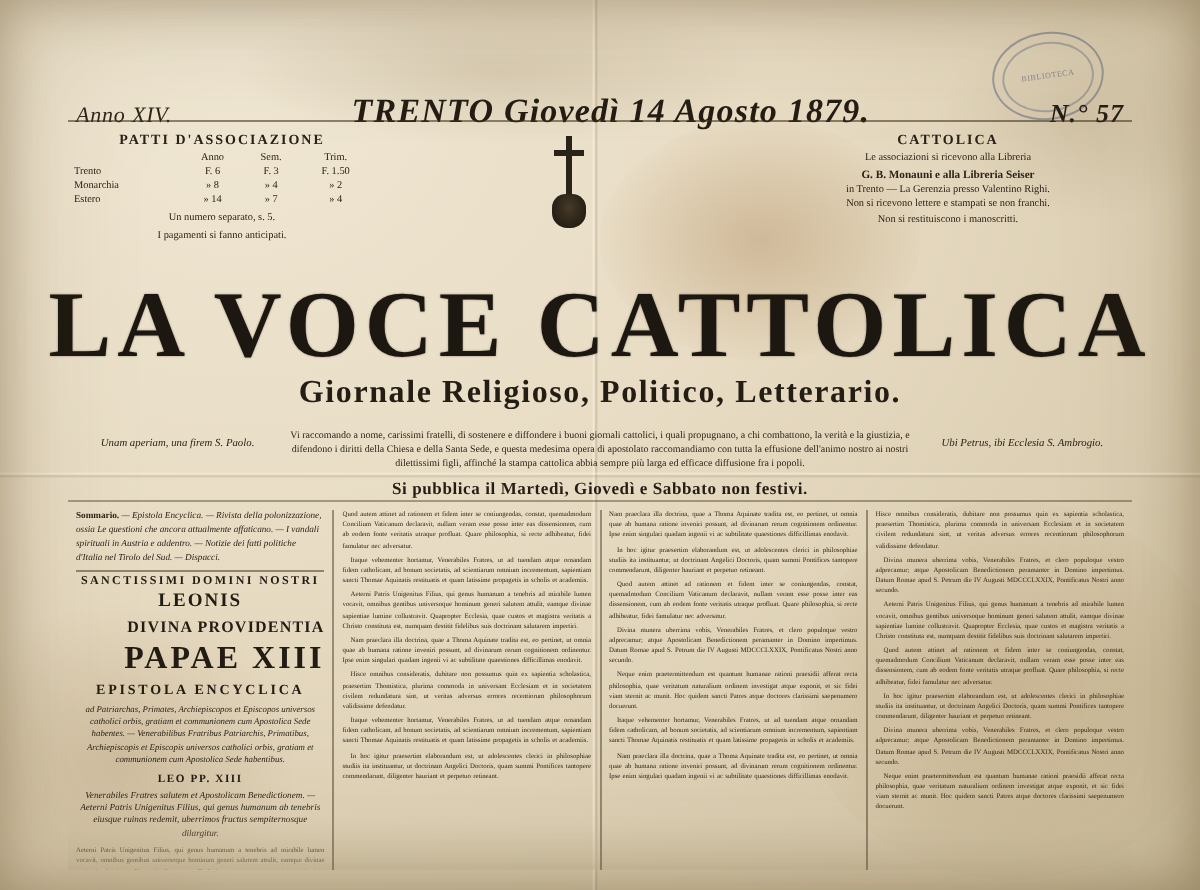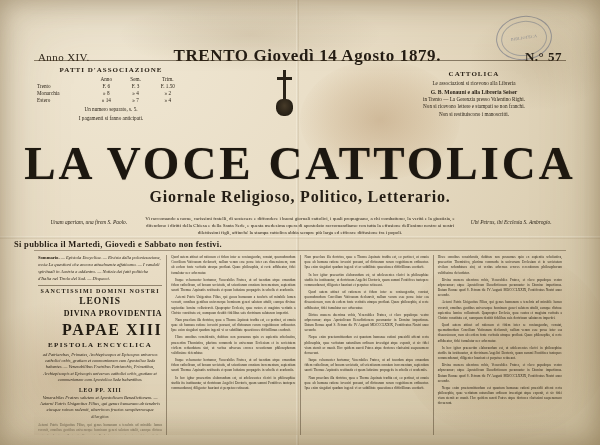--- a/index.html
+++ b/index.html
@@ -62,20 +62,21 @@
   }
 
   
   .top-line {
     position: absolute;
     left: 24px; right: 24px; top: 36px;
     display: flex;
     align-items: baseline;
     justify-content: space-between;
     font-family: "Liberation Serif", serif;
+    font-style: italic;
   }
   .top-line .anno {
     font-size: 11px;
     letter-spacing: 0.4px;
     color: #2e261b;
   }
   .top-line .datum {
     font-size: 17px;
     letter-spacing: 0.6px;
     color: #241d14;
@@ -118,21 +119,21 @@
     display: flex; align-items: center; justify-content: center;
     padding: 1px;
   }
 
   
   .notices {
     position: absolute;
     left: 22px; right: 22px; top: 56px;
     display: flex;
     justify-content: space-between;
-    align-items: center;
+    align-items: flex-start;
   }
   .notice-col { width: 150px; color: #2b2318; }
   .notice-col.center { width: 130px; text-align: center; }
   .notice-col.right { width: 180px; }
   .notice-title {
     font-size: 7px;
     font-weight: bold;
     letter-spacing: 1px;
     text-align: center;
     margin-bottom: 2px;
@@ -207,21 +208,21 @@
     align-items: flex-start;
     justify-content: space-between;
     font-size: 5.4px;
     color: #2b2318;
   }
   .motto-side { width: 110px; text-align: center; font-style: italic; padding-top: 4px; }
   .motto-center { width: 330px; text-align: center; line-height: 1.4; font-size: 5px; }
   .pubblica {
     position: absolute;
     left: 0; right: 0; top: 229px;
-    text-align: left;
+    text-align: center;
     font-size: 8.5px;
     font-weight: bold;
     letter-spacing: 0.3px;
     color: #241d14;
   }
 
   
   .columns {
     position: absolute;
     left: 20px; right: 20px; top: 245px; bottom: 4px;

